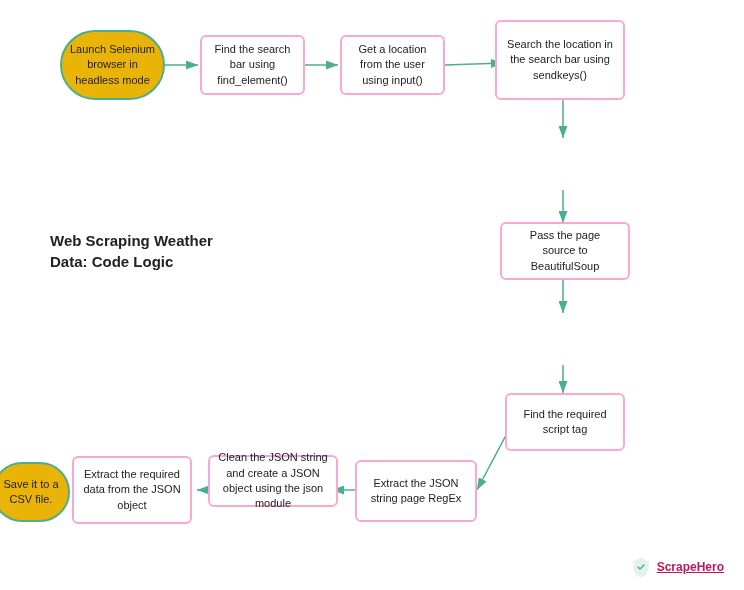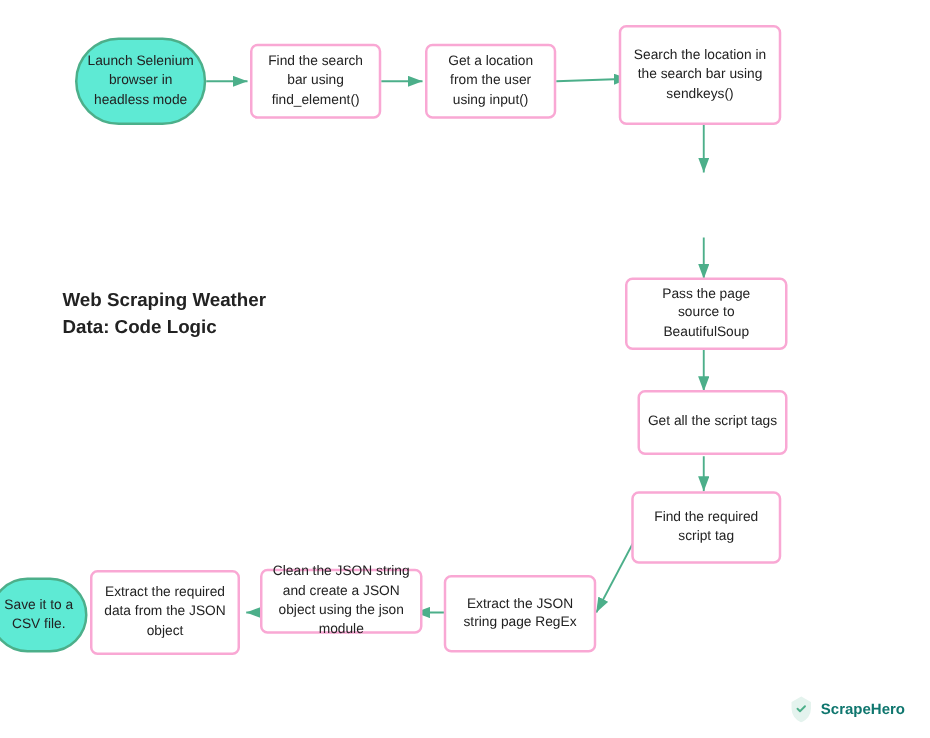--- a/index.html
+++ b/index.html
@@ -38,21 +38,21 @@
       justify-content: center;
       text-align: center;
       font-size: 11px;
       color: #222;
       line-height: 1.4;
     }
 
     .node-oval {
       border: 2px solid #4caf8a;
       border-radius: 50px;
-      background: #5eead4;
+      background: #eab308;
     }
 
     .node-rect {
       border: 2px solid #f9a8d4;
       border-radius: 6px;
       background: #fff;
     }
 
     
     .arrows-svg {
@@ -73,21 +73,22 @@
       align-items: center;
       gap: 5px;
     }
     .logo-icon {
       width: 22px;
       height: 22px;
     }
     .logo-text {
       font-size: 12px;
       font-weight: bold;
-      color: #0f766e;
+      color: #be185d;
+      text-decoration: underline;
     }
   </style>
 </head>
 <body>
 
 <div class="diagram-container">
 
   <div class="title">Web Scraping Weather Data: Code Logic</div>
 
   <svg class="arrows-svg">
@@ -134,23 +135,20 @@
 
   <div class="node node-rect" style="left:495px; top:20px; width:130px; height:80px; padding:6px;">
     <span>Search the location in the search bar using sendkeys()</span>
   </div>
 
 
   <div class="node node-rect" style="left:500px; top:222px; width:130px; height:58px; padding:24px;">
     <span>Pass the page source to BeautifulSoup</span>
   </div>
 
-  <div class="node node-rect" style="left:510px; top:312px; width:120px; height:52px; padding:6px;">
-    <span>Get all the script tags</span>
-  </div>
 
   <div class="node node-rect" style="left:505px; top:393px; width:120px; height:58px; padding:6px;">
     <span>Find the required script tag</span>
   </div>
 
   <div class="node node-rect" style="left:355px; top:460px; width:122px; height:62px; padding:6px;">
     <span>Extract the JSON string page RegEx</span>
   </div>
 
   <div class="node node-rect" style="left:208px; top:455px; width:130px; height:52px; padding:4px;">

